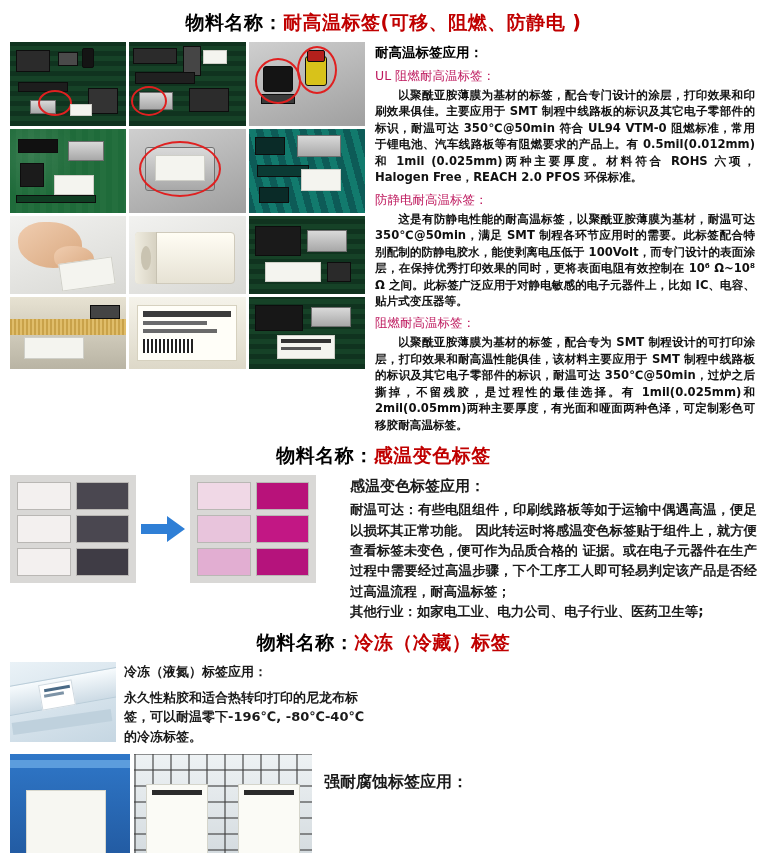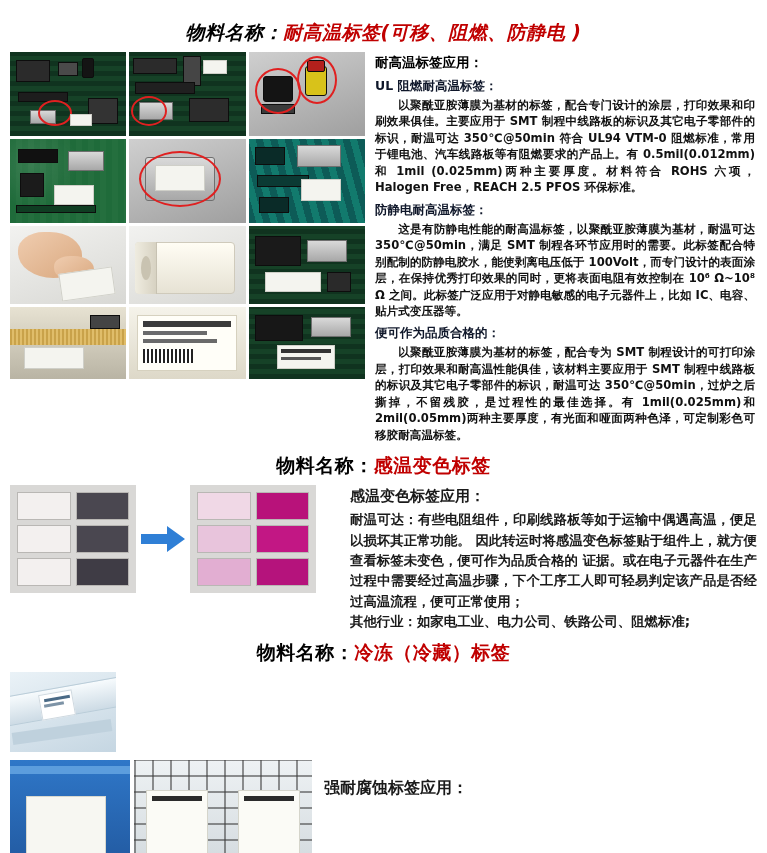--- a/index.html
+++ b/index.html
@@ -24,21 +24,21 @@
   .section-title {
     text-align: center;
     font-weight: bold;
     font-size: 19px;
     letter-spacing: 0.5px;
     margin: 4px 0 6px 0;
     white-space: nowrap;
   }
   .section-title .label { color: #000000; }
   .section-title .value { color: #c00000; }
-  .title-1 { margin-top: 12px; font-style: italic; }
+  .title-1 { margin-top: 2px; }
   .title-2 { margin-top: 10px; }
   .title-3 { margin-top: 8px; }
 
   
   .block1 { display: flex; gap: 10px; align-items: flex-start; }
   .photo-grid-1 {
     width: 355px;
     display: grid;
     grid-template-columns: 1fr 1fr 1fr;
     grid-template-rows: 84px 84px 78px 72px;
@@ -47,22 +47,22 @@
   .text-col-1 { width: 380px; padding-top: 2px; }
 
   .b1-head {
     font-size: 13.5px;
     font-weight: bold;
     color: #000;
     margin-bottom: 6px;
   }
   .sub-head {
     font-size: 12.5px;
-    font-weight: bold;
-    color: #0f172a;
+    font-weight: normal;
+    color: #be185d;
     margin: 6px 0 2px 0;
   }
   .para {
     font-size: 11.6px;
     line-height: 1.42;
     text-align: justify;
     text-indent: 2em;
     font-weight: bold;
     color: #111;
   }
@@ -285,26 +285,26 @@
         <div class="label-white" style="position:absolute;left:28px;top:38px;width:58px;height:24px;"></div>
         <div style="position:absolute;left:32px;top:42px;width:50px;height:4px;background:#333;"></div>
         <div style="position:absolute;left:32px;top:50px;width:40px;height:3px;background:#555;"></div>
       </div>
     </div>
 
     <div class="text-col-1">
       <div class="b1-head">耐高温标签应用：</div>
 
       <div class="sub-head">UL 阻燃耐高温标签：</div>
-      <div class="para">以聚酰亚胺薄膜为基材的标签，配合专门设计的涂层，打印效果和印刷效果俱佳。主要应用于 SMT 制程中线路板的标识及其它电子零部件的标识，耐温可达 350℃@50min 符合 UL94 VTM-0 阻燃标准，常用于锂电池、汽车线路板等有阻燃要求的产品上。有 0.5mil(0.012mm) 和 1mil (0.025mm)两种主要厚度。材料符合 ROHS 六项，Halogen Free，REACH 2.5 PFOS 环保标准。</div>
+      <div class="para">以聚酰亚胺薄膜为基材的标签，配合专门设计的涂层，打印效果和印刷效果俱佳。主要应用于 SMT 制程中线路板的标识及其它电子零部件的标识，耐温可达 350℃@50min 符合 UL94 VTM-0 阻燃标准，常用于锂电池、汽车线路板等有阻燃要求的产品上。有 0.5mil(0.012mm) 和 1mil (0.025mm)两种主要厚度。材料符合 ROHS 六项，Halogen Free，REACH 2.0 PFOS 环保标准。</div>
 
       <div class="sub-head">防静电耐高温标签：</div>
       <div class="para">这是有防静电性能的耐高温标签，以聚酰亚胺薄膜为基材，耐温可达350℃@50min，满足 SMT 制程各环节应用时的需要。此标签配合特别配制的防静电胶水，能使剥离电压低于 100Volt，而专门设计的表面涂层，在保持优秀打印效果的同时，更将表面电阻有效控制在 10⁶ Ω~10⁸ Ω 之间。此标签广泛应用于对静电敏感的电子元器件上，比如 IC、电容、贴片式变压器等。</div>
 
-      <div class="sub-head">便可作为品质合格的：</div>
+      <div class="sub-head">阻燃耐高温标签：</div>
       <div class="para">以聚酰亚胺薄膜为基材的标签，配合专为 SMT 制程设计的可打印涂层，打印效果和耐高温性能俱佳，该材料主要应用于 SMT 制程中线路板的标识及其它电子零部件的标识，耐温可达 350℃@50min，过炉之后撕掉，不留残胶，是过程性的最佳选择。有 1mil(0.025mm)和 2mil(0.05mm)两种主要厚度，有光面和哑面两种色泽，可定制彩色可移胶耐高温标签。</div>
     </div>
   </div>
 
   <div class="section-title title-2">
     <span class="label">物料名称：</span><span class="value">感温变色标签</span>
   </div>
 
   <div class="block2">
     <div class="photo-grid-2">
@@ -329,39 +329,43 @@
         <div class="sw" style="background:#b8127a;"></div>
         <div class="sw" style="background:#e8c4dc;"></div>
         <div class="sw" style="background:#c21784;"></div>
         <div class="sw" style="background:#e2aed2;"></div>
         <div class="sw" style="background:#b5137c;"></div>
       </div>
     </div>
 
     <div class="text-col-2">
       <div class="b2-head">感温变色标签应用：</div>
-      <div class="b2-para"><span class="lead">耐温可达：</span><span>有些电阻组件，印刷线路板等如于运输中偶遇高温，便足以损坏其正常功能。 因此转运时将感温变色标签贴于组件上，就方便查看标签未变色，便可作为品质合格的 证据。或在电子元器件在生产过程中需要经过高温步骤，下个工序工人即可轻易判定该产品是否经过高温流程，便可正常使用；</span></div>
-      <div class="b2-para"><span class="lead">其他行业：</span><span>如家电工业、电力公司、铁路公司、阻燃标准;</span></div>
+      <div class="b2-para"><span class="lead">耐温可达：</span><span>有些电阻组件，印刷线路板等如于运输中偶遇高温，便足以损坏其正常功能。 因此转运时将感温变色标签贴于组件上，就方便查看标签未变色，便可作为品质合格的 证据。或在电子元器件在生产过程中需要经过高温步骤，下个工序工人即可轻易判定该产品是否经过高温流程，耐高温标签；</span></div>
+      <div class="b2-para"><span class="lead">其他行业：</span><span>如家电工业、电力公司、电子行业、医药卫生等;</span></div>
     </div>
   </div>
 
   <div class="section-title title-3">
     <span class="label">物料名称：</span><span class="value">冷冻（冷藏）标签</span>
   </div>
 
   <div class="block3">
 
     <div class="b3-cell" style="width:370px;">
       <div class="ph nylon" style="width:106px;height:80px;">
         <div style="position:absolute;left:-6px;top:14px;width:124px;height:30px;background:linear-gradient(180deg,#f7fbfd,#cddbe5);transform:rotate(-10deg);border-top:1px solid #b9ccd8;border-bottom:1px solid #b9ccd8;"></div>
         <div style="position:absolute;left:30px;top:20px;width:34px;height:26px;background:#ffffff;border:1px solid #cfd9e0;transform:rotate(-10deg);"></div>
         <div style="position:absolute;left:34px;top:25px;width:26px;height:3px;background:#4a6a86;transform:rotate(-10deg);"></div>
         <div style="position:absolute;left:34px;top:31px;width:20px;height:3px;background:#7d93a6;transform:rotate(-10deg);"></div>
         <div style="position:absolute;left:2px;top:54px;width:100px;height:12px;background:#bfd1dd;transform:rotate(-8deg);"></div>
       </div>
+      <div class="b3-text" style="width:250px;">
+        <div class="b3-title">冷冻（液氮）标签应用：</div>
+        <div>永久性粘胶和适合热转印打印的尼龙布标签，可以耐温零下-196℃, -80℃-40℃的冷冻标签。</div>
+      </div>
     </div>
 
   </div>
 
   <div class="block4">
 
     <div style="display:flex;gap:4px;">
       <div class="ph drum" style="width:120px;height:145px;">
         <div style="position:absolute;left:0;top:6px;width:120px;height:8px;background:#5c9ddd;"></div>
 

